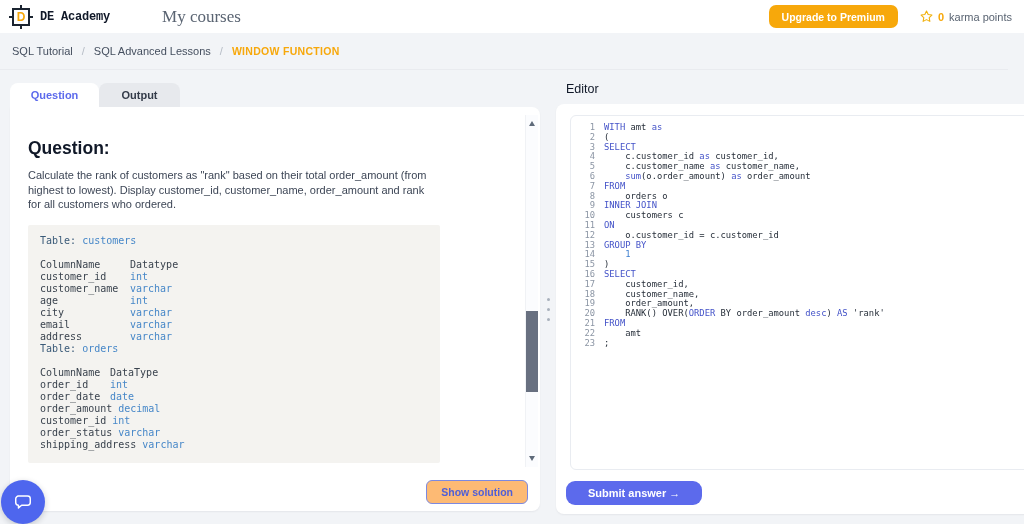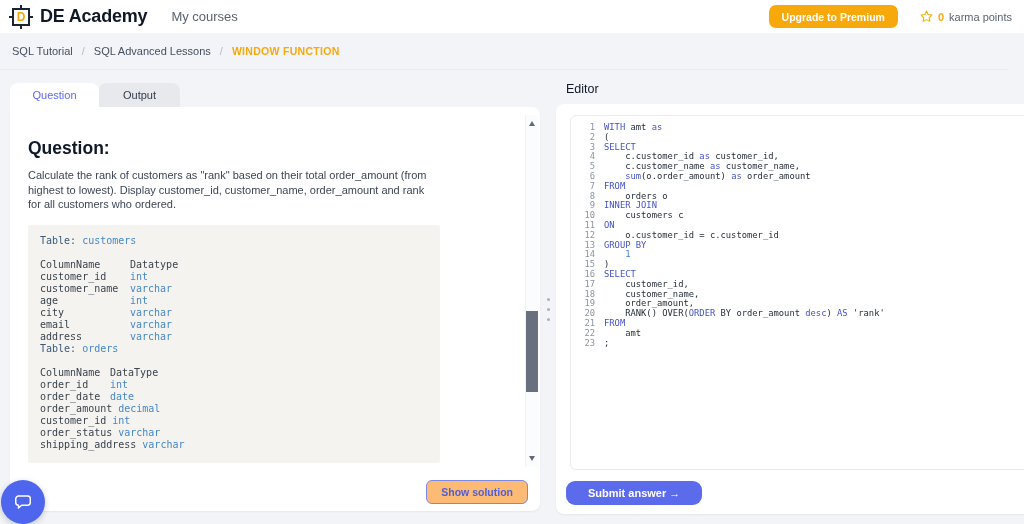--- a/index.html
+++ b/index.html
@@ -17,39 +17,39 @@
     display:flex;align-items:center;padding:0 12px;z-index:5;}
   .brand{display:flex;align-items:center;cursor:pointer;}
   .logo-box{width:18px;height:18px;border:2px solid #1b2430;position:relative;
     display:flex;align-items:center;justify-content:center;margin-right:10px;}
   .logo-box .d{font-weight:800;font-size:12px;color:var(--orange);line-height:1;}
   .logo-box i{position:absolute;background:#1b2430;}
   .logo-box i.t{width:2px;height:4px;left:6px;top:-5px;}
   .logo-box i.b{width:2px;height:4px;left:6px;bottom:-5px;}
   .logo-box i.l{width:4px;height:2px;left:-5px;top:6px;}
   .logo-box i.r{width:4px;height:2px;right:-5px;top:6px;}
-  .brand-name{font-size:18px;font-weight:800;letter-spacing:-.2px;}
-  .nav-link{margin-left:24px;font-size:13px;color:var(--muted);cursor:pointer;}
+  .brand-name{font-size:12px;font-weight:800;letter-spacing:-.2px;font-family:Liberation Mono, monospace;}
+  .nav-link{margin-left:52px;font-size:17px;color:var(--muted);cursor:pointer;font-family:Liberation Serif, serif;}
   .header-right{margin-left:auto;display:flex;align-items:center;gap:22px;}
   .btn-upgrade{background:var(--orange);color:#fff;border:none;border-radius:7px;
     height:23px;padding:0 13px;font-size:10.5px;font-weight:700;cursor:pointer;
     font-family:"Liberation Sans",sans-serif;}
   .karma{display:flex;align-items:center;gap:5px;font-size:11px;color:var(--muted);}
   .karma .cnt{color:var(--orange);font-weight:800;}
   
   .breadcrumb{position:absolute;top:33px;left:0;right:16px;height:37px;
     border-bottom:1px solid #e9ebef;display:flex;align-items:center;
     padding:0 12px;gap:9px;font-size:11px;}
   .crumb{color:#454f5f;cursor:pointer;}
   .crumb-sep{color:#b6bcc6;}
   .crumb-active{color:var(--orange);font-weight:700;font-size:10.5px;letter-spacing:.3px;}
   
   .tabs{position:absolute;left:10px;top:83px;display:flex;}
   .tab{height:24px;display:flex;align-items:center;justify-content:center;
-    border-radius:8px 8px 0 0;font-size:11px;font-weight:400;cursor:pointer;}
+    border-radius:8px 8px 0 0;font-size:11px;font-weight:700;cursor:pointer;}
   .tab-question{width:89px;background:#fff;color:var(--indigo);}
   .tab-output{width:81px;background:#e7e9ed;color:#333b49;}
   .left-card{position:absolute;left:10px;top:107px;width:530px;height:404px;
     background:#fff;border-radius:0 8px 8px 8px;box-shadow:0 1px 2px rgba(16,24,40,.06);}
   .q-content{position:absolute;left:18px;top:8px;width:412px;bottom:44px;overflow:hidden;}
   .q-heading{margin:23px 0 0;font-size:17.5px;font-weight:800;color:#101828;}
   .q-body{margin:9px 0 0;font-size:11px;line-height:1.33;color:#3d4656;}
   .schema{margin-top:13px;background:#f4f3f0;border-radius:2px;padding:10px 12px 12px;
     font-family:"DejaVu Sans Mono",monospace;font-size:10px;line-height:12px;color:#3a434e;}
   .schema .s-title{margin:10px 0 12px;}

